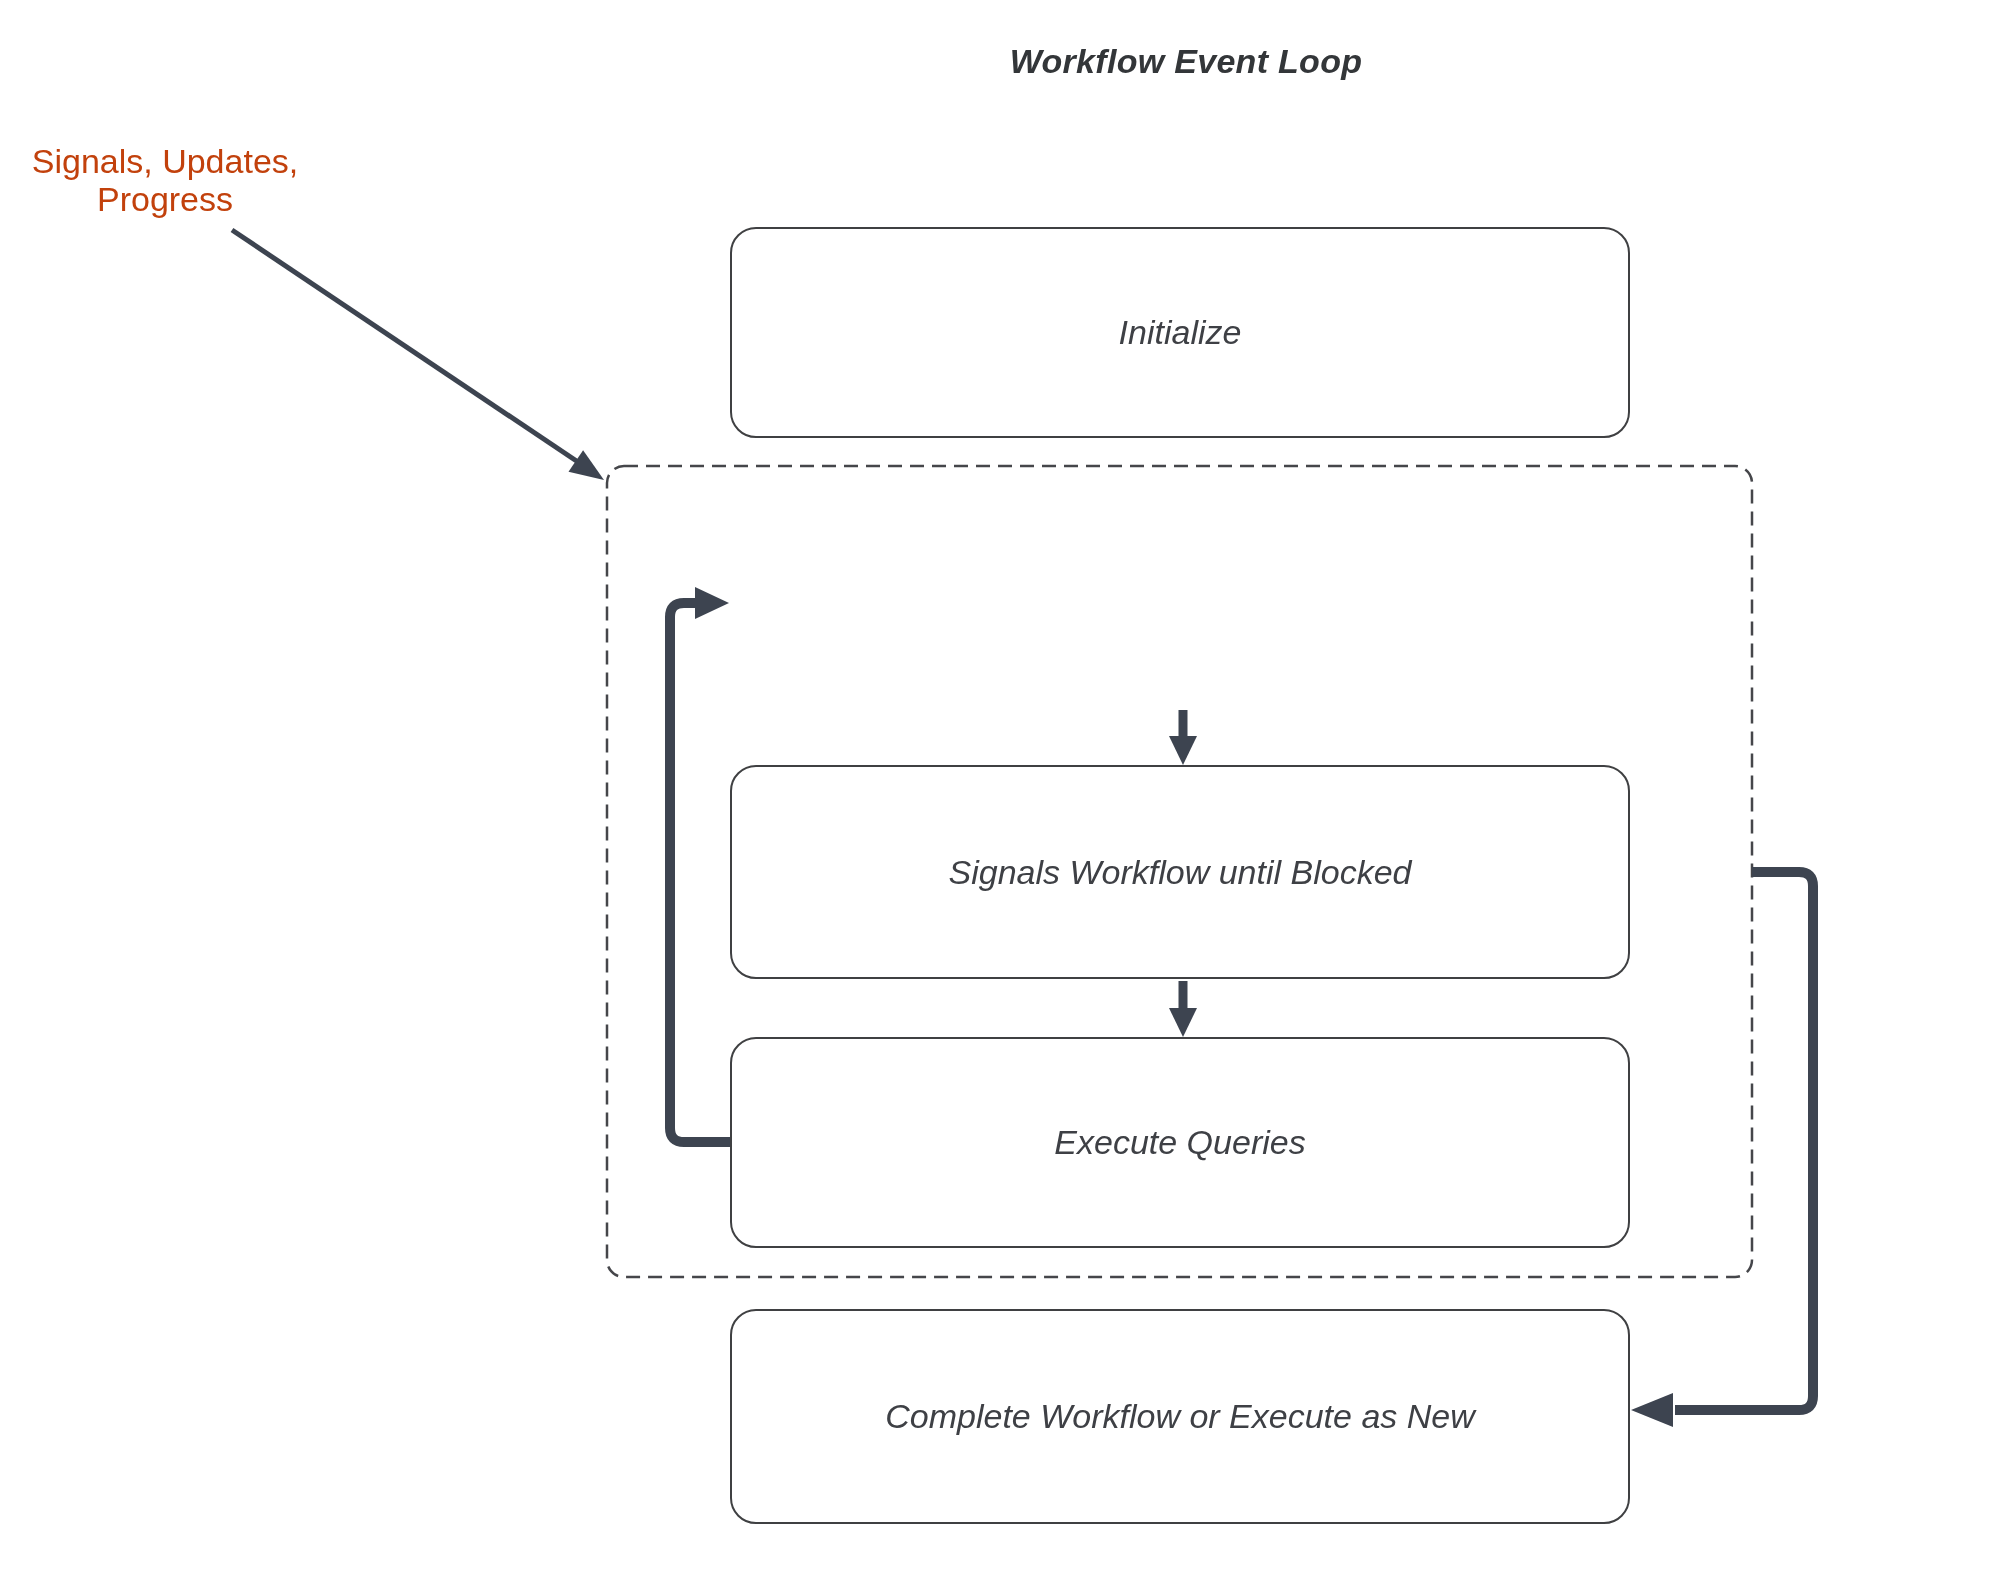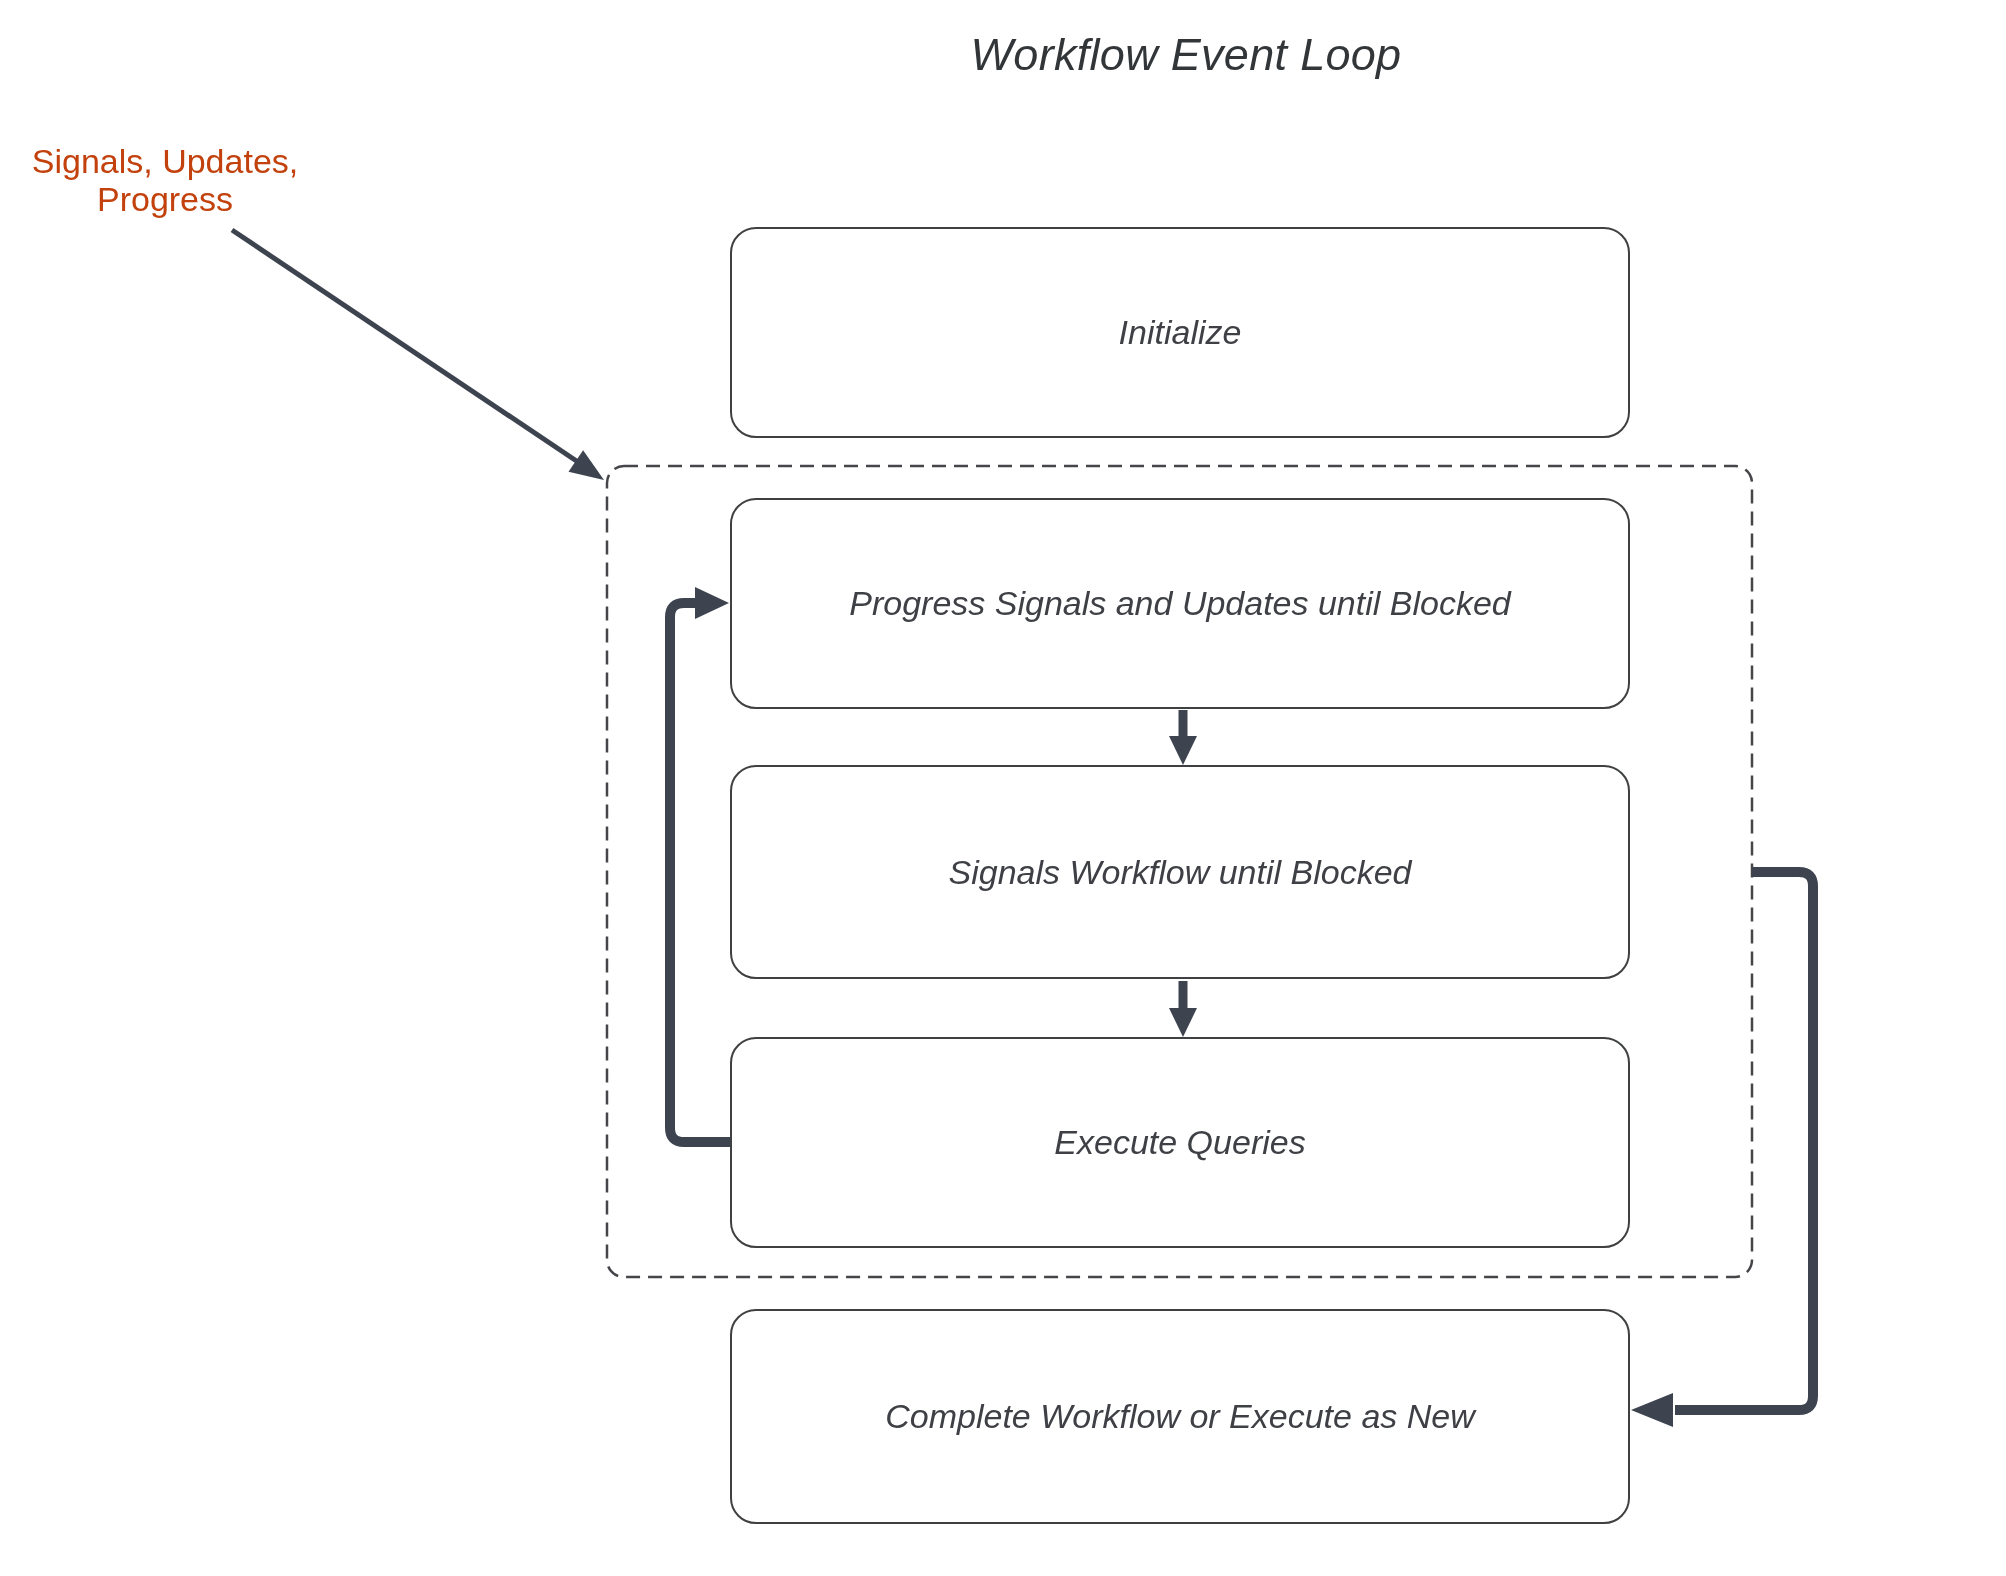--- a/index.html
+++ b/index.html
@@ -7,26 +7,27 @@
     width: 2006px; height: 1576px;
     background: #ffffff;
     font-family: "Liberation Sans", sans-serif;
     position: relative;
     overflow: hidden;
   }
   .canvas { position: absolute; left: 0; top: 0; width: 2006px; height: 1576px; }
 
   .diagram-title {
     position: absolute;
-    left: 686px; top: 31px; width: 1000px;
+    left: 686px; top: 38px; width: 1000px;
     text-align: center;
-    font-size: 45px; line-height: 47px;
+    font-size: 34px; line-height: 47px;
     font-style: italic;
     color: #333639;
     letter-spacing: 0.3px;
+    font-weight: bold;
   }
 
   .annotation {
     position: absolute;
     left: 19px; top: 142px; width: 292px;
     text-align: center;
     font-size: 34px; line-height: 38px;
     color: #c2410c;
   }
 
@@ -94,23 +95,20 @@
     <g>
       <path d="M 1752,872 H 1799 Q 1813,872 1813,886 V 1396 Q 1813,1410 1799,1410 H 1675" fill="none" stroke="#3d4450" stroke-width="10"></path>
       <polygon points="1631,1410 1673,1393 1673,1427" fill="#3d4450"></polygon>
     </g>
   </svg>
 
   <div class="node" id="node-initialize">
     <span>Initialize</span>
   </div>
 
-  <div class="node" id="node-progress-signals">
-    <span>Progress Signals and Updates until Blocked</span>
-  </div>
 
   <div class="node" id="node-progress-workflow">
     <span>Signals Workflow until Blocked</span>
   </div>
 
   <div class="node" id="node-execute-queries">
     <span>Execute Queries</span>
   </div>
 
   <div class="node" id="node-complete-workflow">

